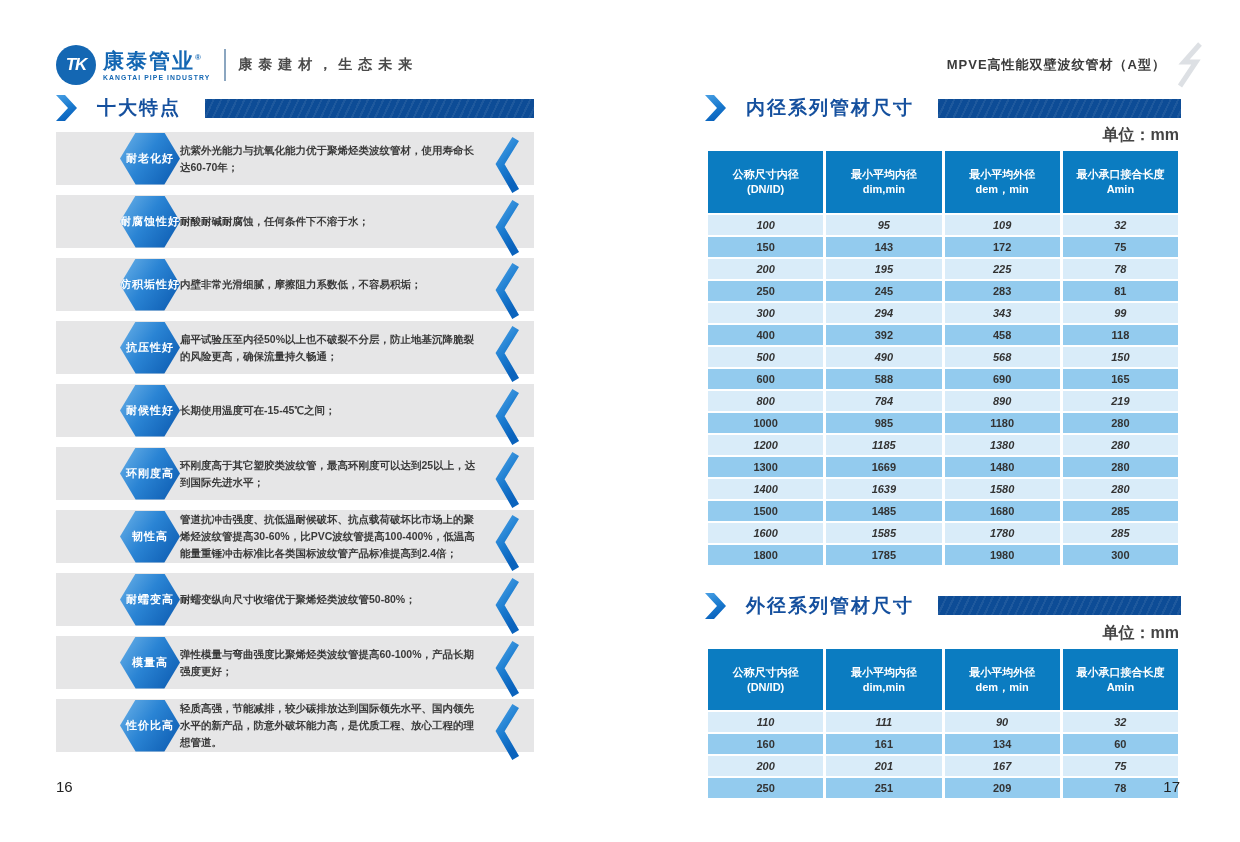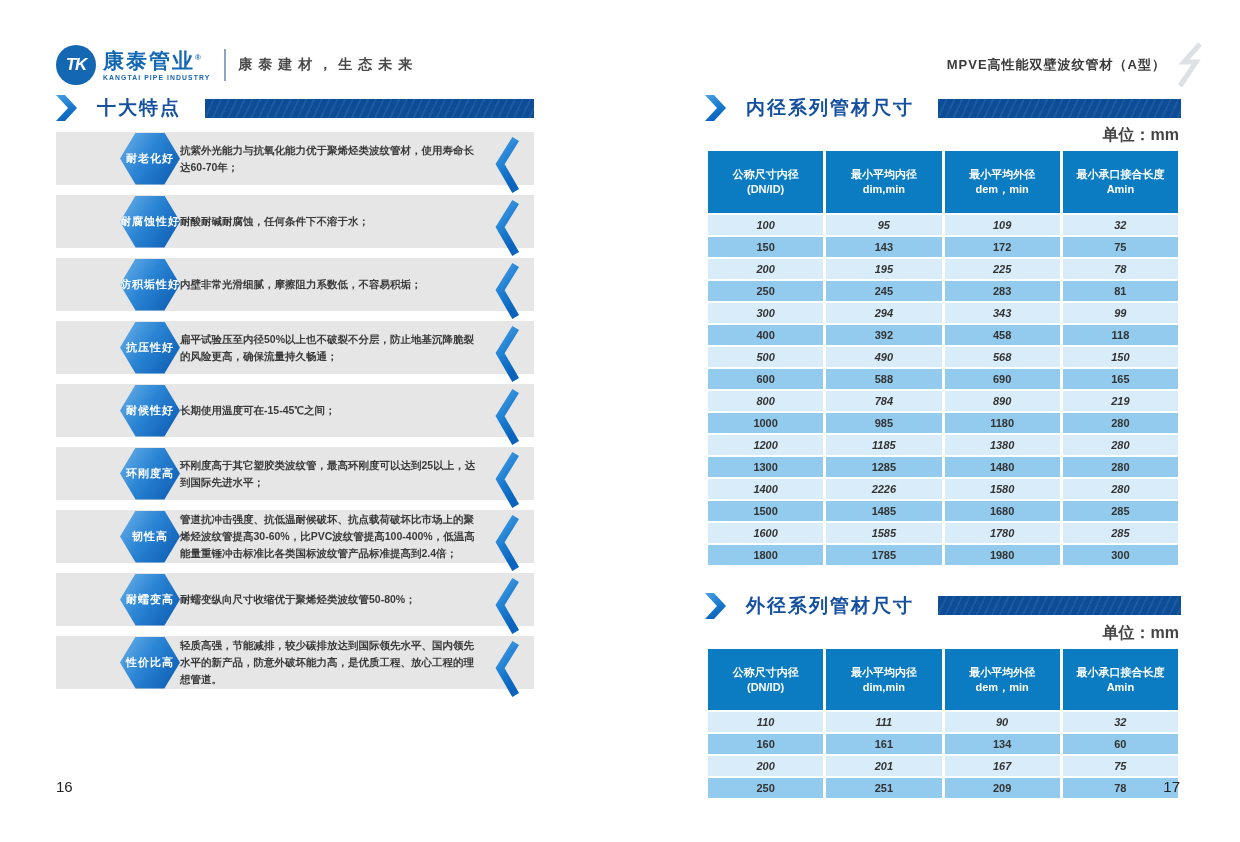--- a/index.html
+++ b/index.html
@@ -154,20 +154,27 @@
         <div class="feature-row">
           <div class="hex">韧性高</div>
           <div class="feature-text">管道抗冲击强度、抗低温耐候破坏、抗点载荷破坏比市场上的聚烯烃波纹管提高30-60%，比PVC波纹管提高100-400%，低温高能量重锤冲击标准比各类国标波纹管产品标准提高到2.4倍；</div>
           <svg class="row-chev" width="26" height="60" viewBox="0 0 30 66">
             <polyline points="25,3 7,32 25,63" fill="none" stroke="url(#chevGrad)" stroke-width="9"></polyline>
           </svg>
         </div>
         <div class="feature-row">
           <div class="hex">耐蠕变高</div>
           <div class="feature-text">耐蠕变纵向尺寸收缩优于聚烯烃类波纹管50-80%；</div>
+          <svg class="row-chev" width="26" height="60" viewBox="0 0 30 66">
+            <polyline points="25,3 7,32 25,63" fill="none" stroke="url(#chevGrad)" stroke-width="9"></polyline>
+          </svg>
+        </div>
+        <div class="feature-row">
+          <div class="hex">模量高</div>
+          <div class="feature-text">弹性模量与弯曲强度比聚烯烃类波纹管提高60-100%，产品长期强度更好；</div>
           <svg class="row-chev" width="26" height="60" viewBox="0 0 30 66">
             <polyline points="25,3 7,32 25,63" fill="none" stroke="url(#chevGrad)" stroke-width="9"></polyline>
           </svg>
         </div>
         <div class="feature-row">
           <div class="hex">性价比高</div>
           <div class="feature-text">轻质高强，节能减排，较少碳排放达到国际领先水平、国内领先水平的新产品，防意外破坏能力高，是优质工程、放心工程的理想管道。</div>
           <svg class="row-chev" width="26" height="60" viewBox="0 0 30 66">
             <polyline points="25,3 7,32 25,63" fill="none" stroke="url(#chevGrad)" stroke-width="9"></polyline>
           </svg>
@@ -259,27 +266,27 @@
             <td>280</td>
           </tr>
           <tr class="light">
             <td>1200</td>
             <td>1185</td>
             <td>1380</td>
             <td>280</td>
           </tr>
           <tr class="dark">
             <td>1300</td>
-            <td>1285</td>
+            <td>1669</td>
             <td>1480</td>
             <td>280</td>
           </tr>
           <tr class="light">
             <td>1400</td>
-            <td>2226</td>
+            <td>1639</td>
             <td>1580</td>
             <td>280</td>
           </tr>
           <tr class="dark">
             <td>1500</td>
             <td>1485</td>
             <td>1680</td>
             <td>285</td>
           </tr>
           <tr class="light">

